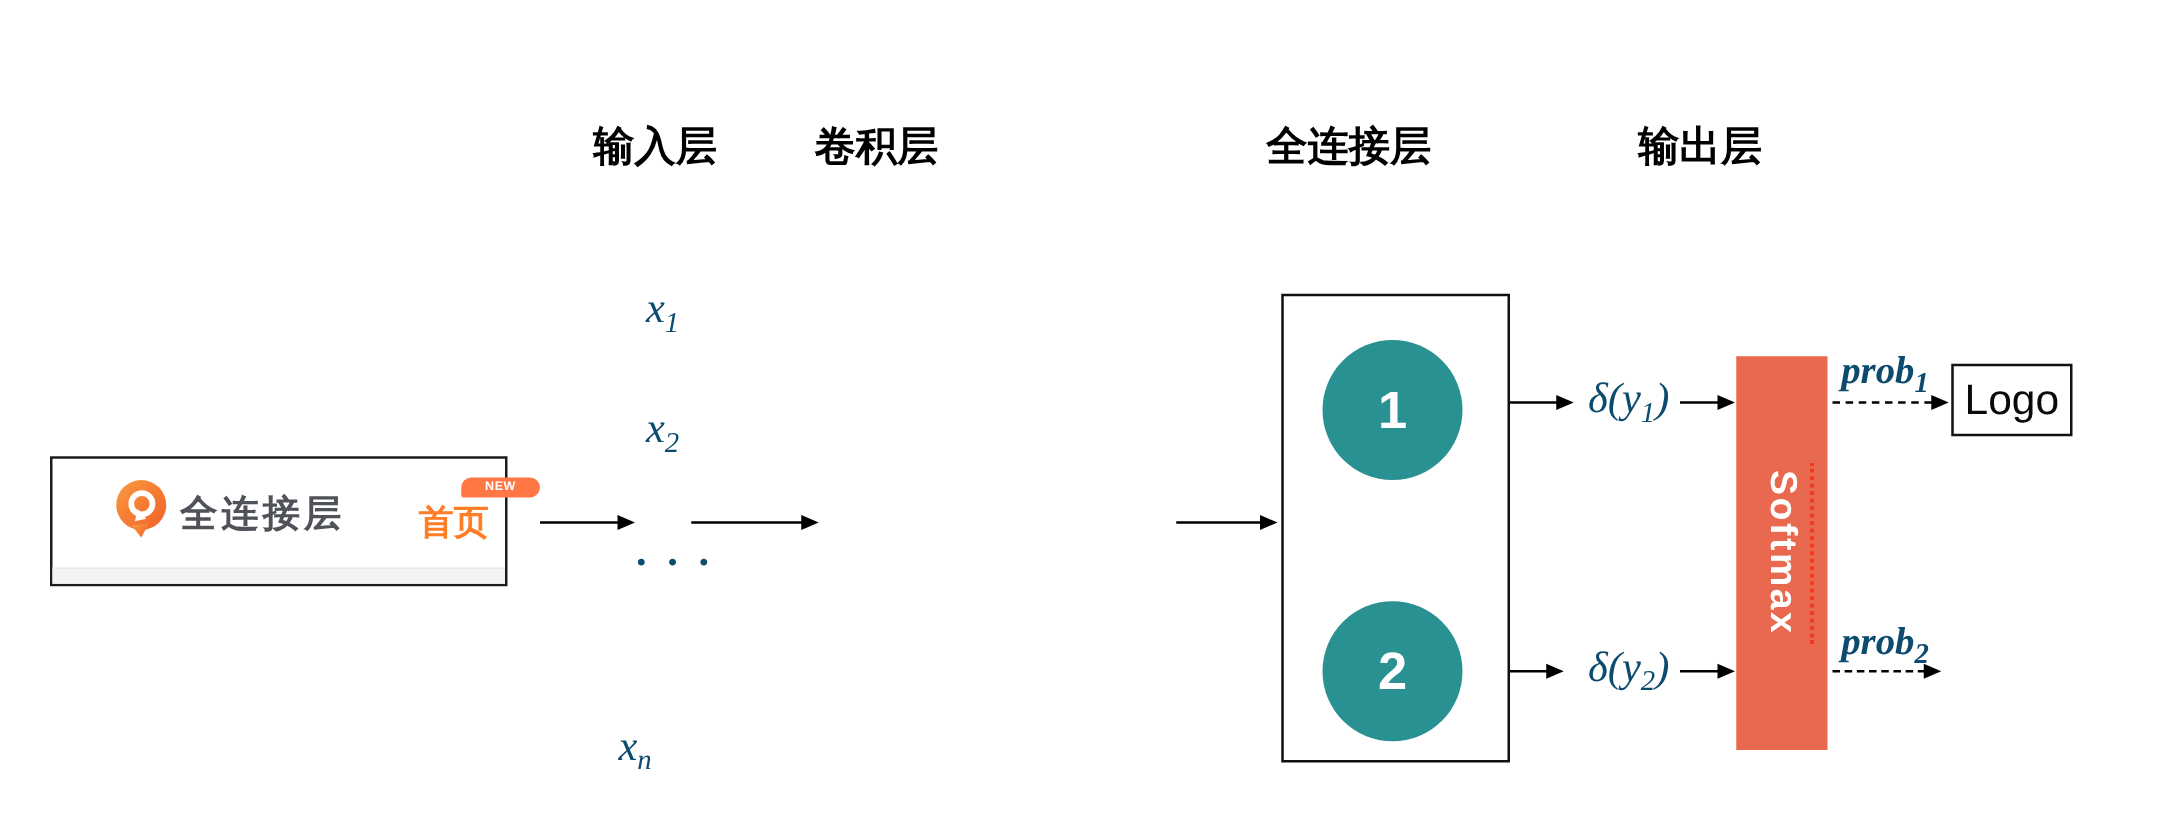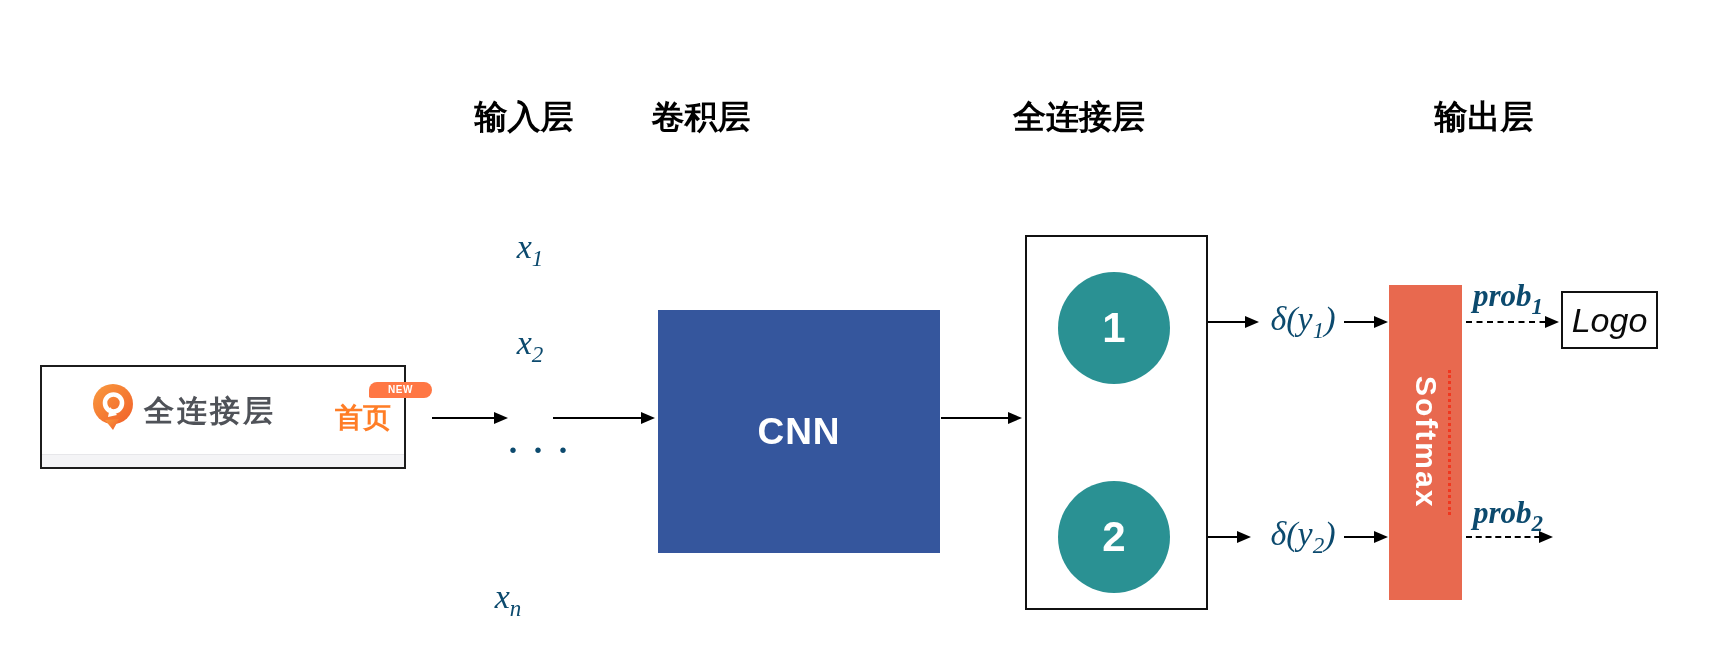--- a/index.html
+++ b/index.html
@@ -78,34 +78,34 @@
     writing-mode:vertical-rl; color:#fff; font-size:30px; font-weight:bold;
     letter-spacing:2px; white-space:nowrap;
   }
   .softmax-dotted {
     position:absolute; right:11px; top:85px; height:145px; width:0;
     border-left:3px dotted #f0371f;
   }
   .out-box {
     position:absolute; background:#fff; border:2px solid #111;
     display:flex; align-items:center; justify-content:center;
-    font-size:34px; color:#0a0a0a; white-space:nowrap;font-style:italic;
+    font-size:34px; color:#0a0a0a; white-space:nowrap;
   }
   .out-box.logo { left:1561px; top:291px; width:97px; height:58px; }
   .out-box.other { left:1553px; top:507px; width:106px; height:61px; }
 </style>
 </head>
 <body>
 
 <div class="canvas">
 
   <div class="layer-label" style="left:512px;margin-left:12px;">输入层</div>
   <div class="layer-label" style="left:701px;">卷积层</div>
   <div class="layer-label" style="left:1079px;">全连接层</div>
-  <div class="layer-label" style="left:1484px;text-align:right;">输出层</div>
+  <div class="layer-label" style="left:1360px;text-align:right;">输出层</div>
 
   <div class="sample-box">
     <span class="brand-icon">
       <svg width="42" height="47" viewBox="0 0 42 47">
         <defs>
           <linearGradient id="lg" x1="0" y1="0" x2="1" y2="1">
             <stop offset="0" stop-color="#f99a3e"></stop>
               <stop offset="1" stop-color="#f1602a"></stop>
           </linearGradient>
         </defs>
@@ -127,23 +127,20 @@
   <div class="math" style="left:508px; top:600px;"><span>x</span><sub>n</sub></div>
 
   <div class="arrow" style="left:432px; top:417px; width:73px;"></div>
   <div class="arrow" style="left:553px; top:417px; width:99px;"></div>
   <div class="arrow" style="left:941px; top:417px; width:78px;"></div>
   <div class="arrow" style="left:1176px; top:321px; width:80px;"></div>
   <div class="arrow" style="left:1344px; top:321px; width:41px;"></div>
   <div class="arrow" style="left:1176px; top:536px; width:72px;"></div>
   <div class="arrow" style="left:1344px; top:536px; width:41px;"></div>
 
-  <div class="cnn-box">
-    <span class="lbl">CNN</span>
-  </div>
 
   <div class="fc-box">
     <div class="neuron n1">1</div>
     <div class="neuron n2">2</div>
   </div>
 
   <div class="math" style="left:1303px; top:322px;"><span>δ(y</span><sub>1</sub><span>)</span></div>
   <div class="math" style="left:1303px; top:537px;"><span>δ(y</span><sub>2</sub><span>)</span></div>
 
   <div class="softmax-box">

